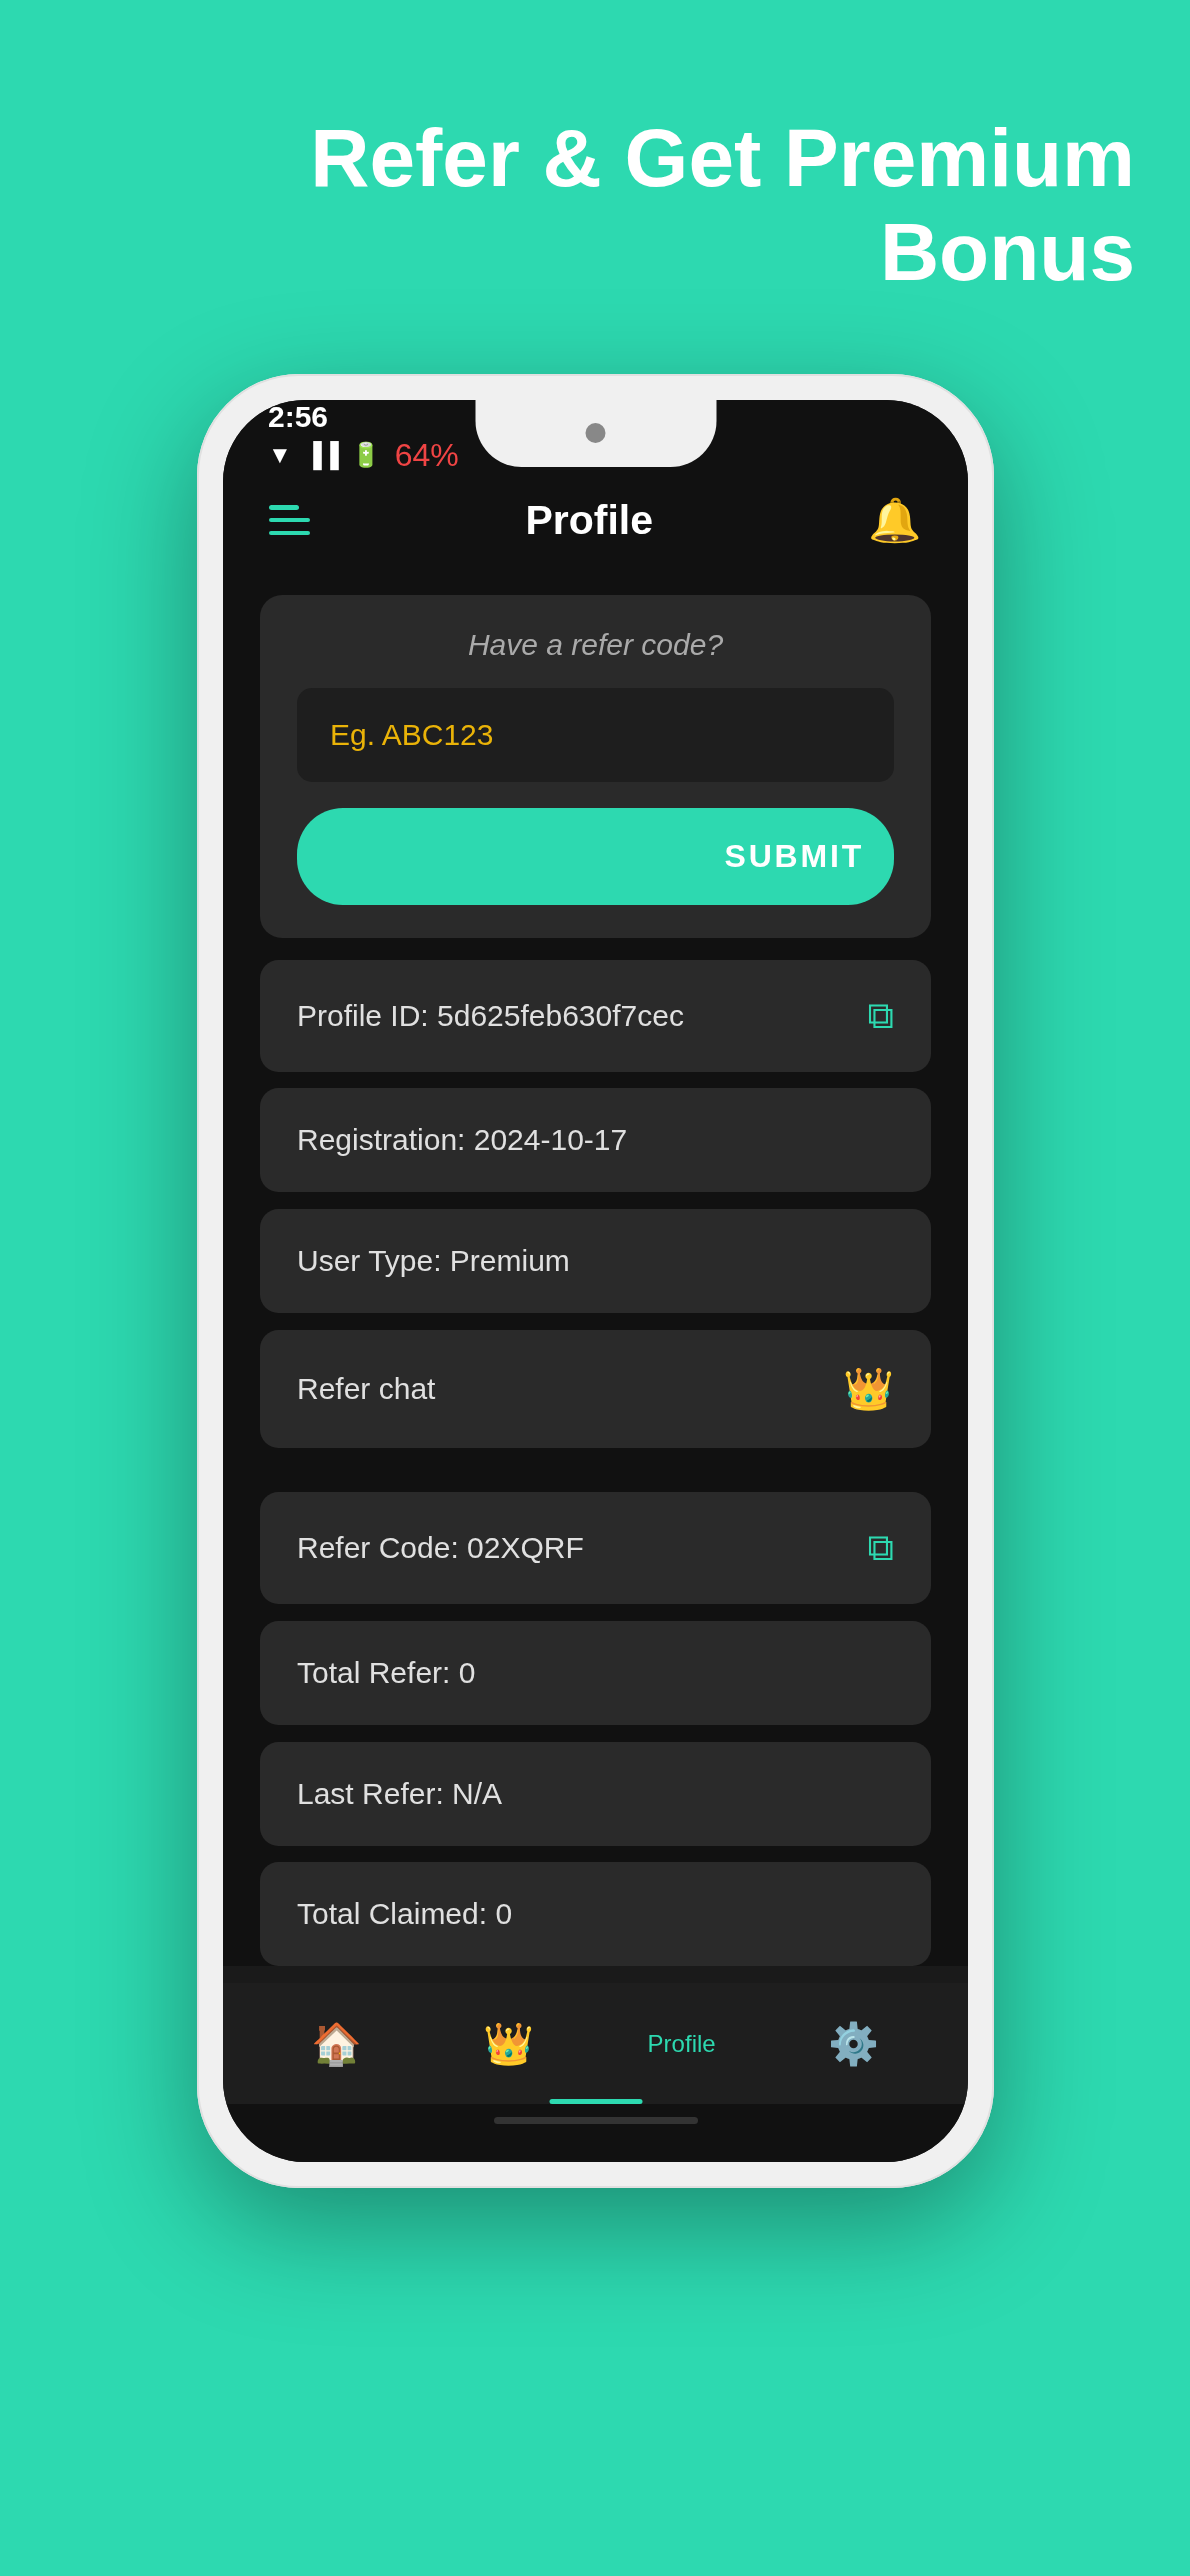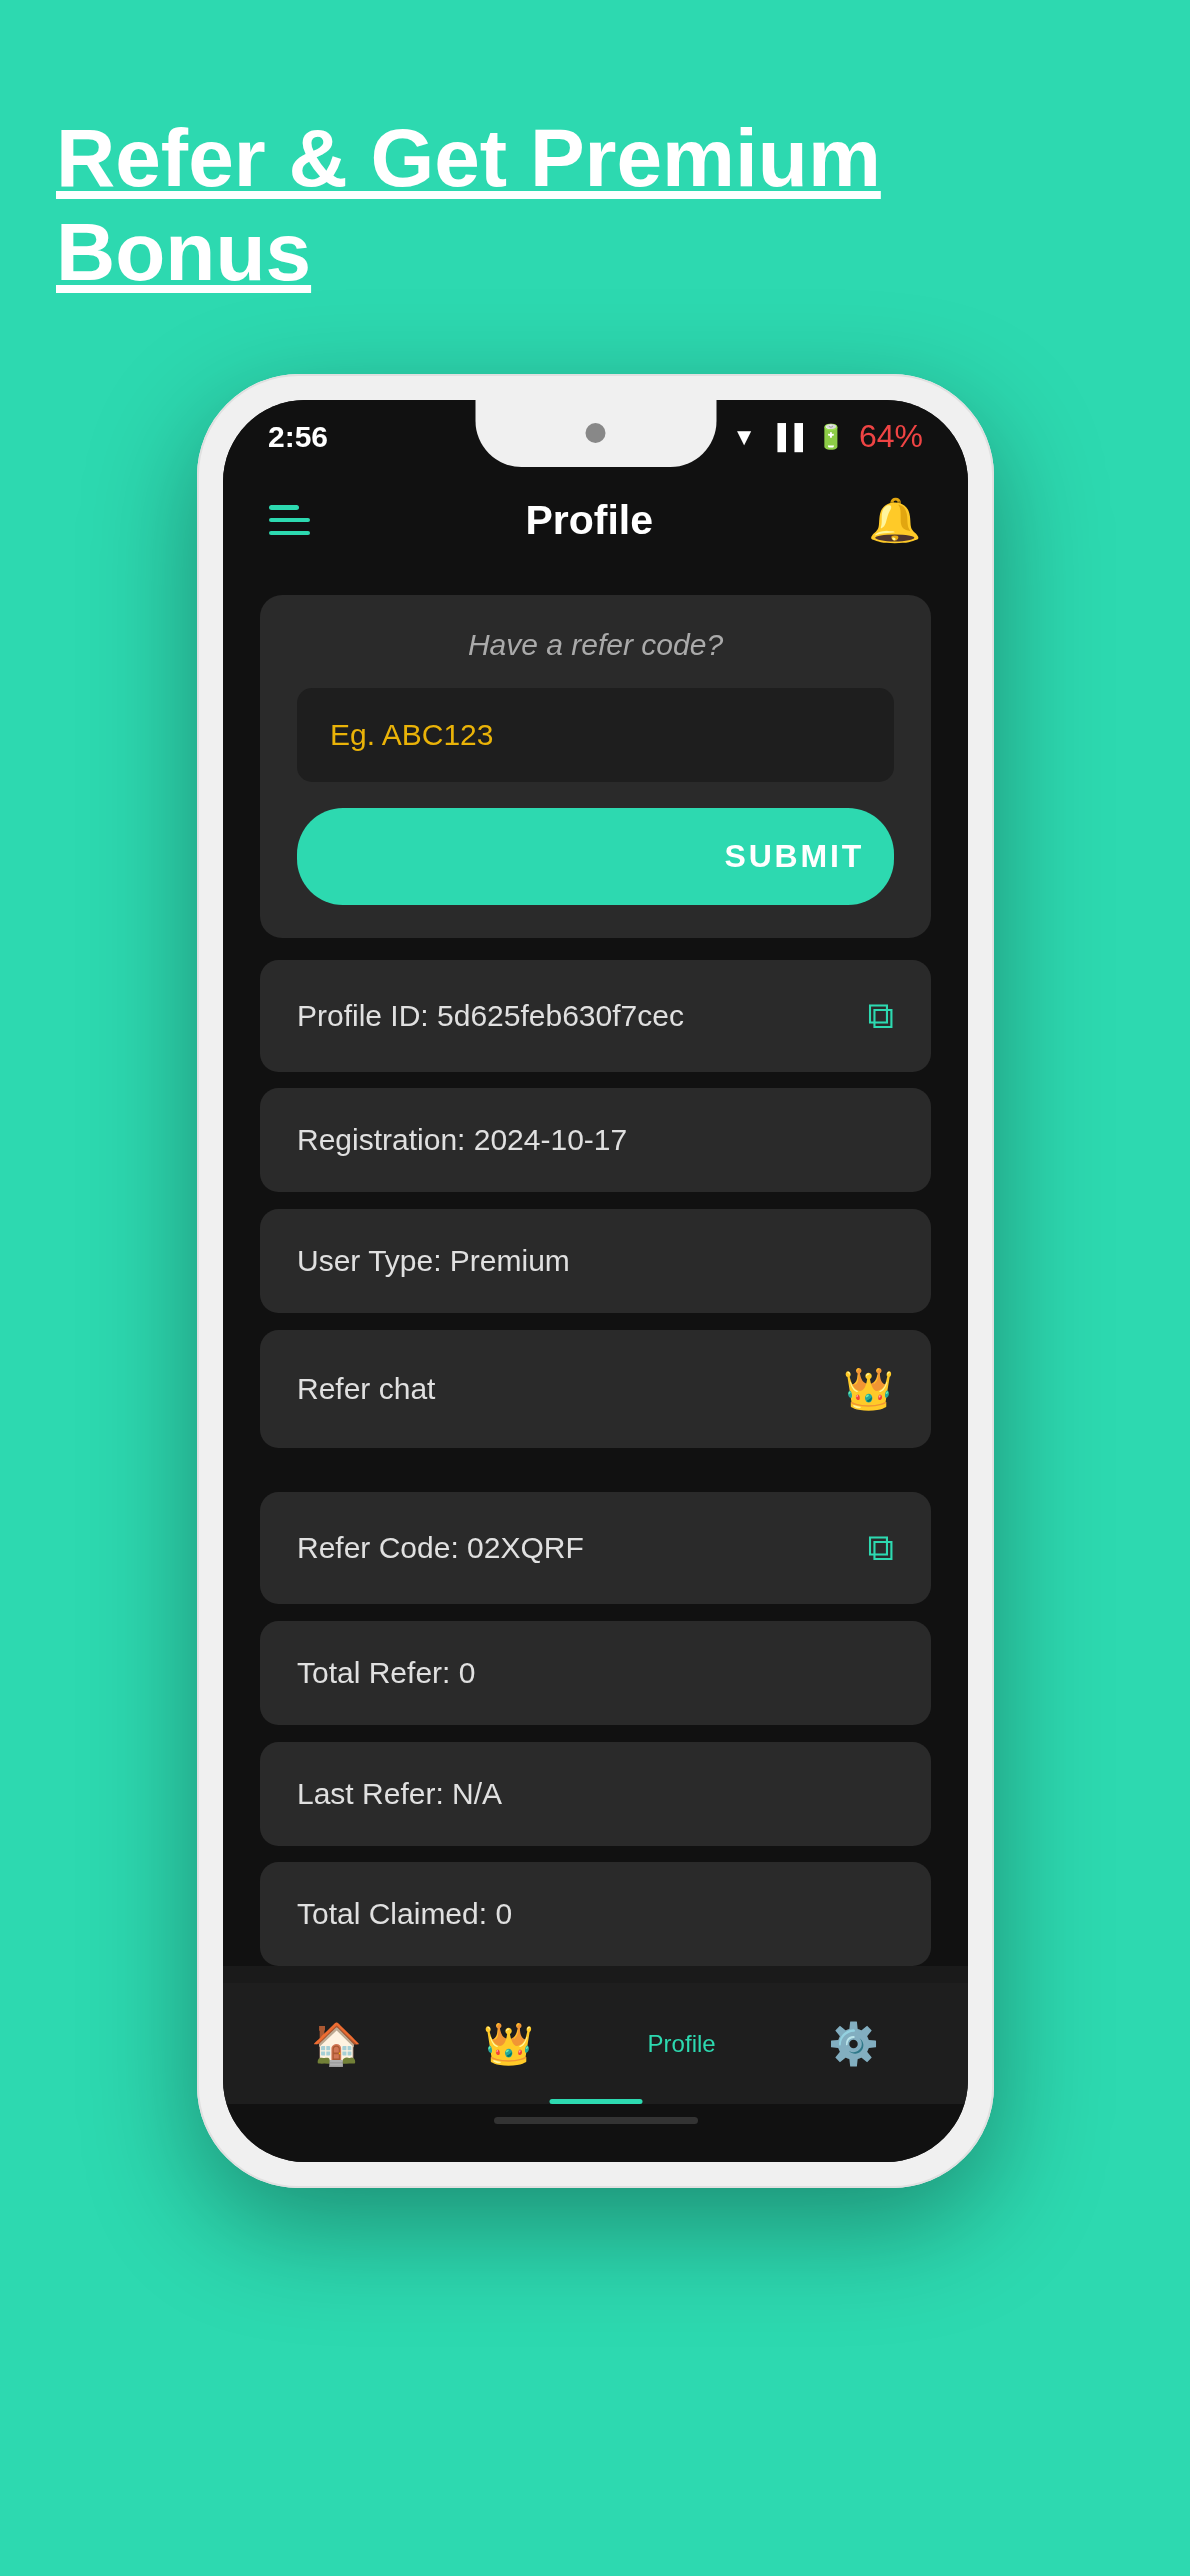--- a/index.html
+++ b/index.html
@@ -12,26 +12,25 @@
       display: flex;
       flex-direction: column;
       align-items: center;
       overflow: hidden;
     }
 
     .hero-title {
       color: white;
       font-size: 82px;
       font-weight: 700;
-      text-align: left;
+      text-align: right;
       margin-top: 111px;
       line-height: 1.15;
       padding: 0 56px;
       width: 100%;
-      text-decoration: underline;
     }
 
     .phone-wrapper {
       margin-top: 74px;
       width: 797px;
       background: #f0f0f0;
       border-radius: 102px;
       padding: 26px 26px 26px 26px;
       box-shadow: 0 37px 111px rgba(0,0,0,0.35), inset 0 0 0 1.9px #e0e0e0;
       position: relative;
@@ -43,24 +42,24 @@
       overflow: hidden;
       width: 100%;
       position: relative;
     }
 
     
     .phone-notch-bar {
       background: #111;
       height: 74px;
       display: flex;
-      align-items: center;
       justify-content: space-between;
       padding: 0 45px;
       position: relative;
+      flex-direction: column;
     }
 
     .notch-cutout {
       position: absolute;
       top: 0;
       left: 50%;
       transform: translateX(-50%);
       width: 241px;
       height: 67px;
       background: #f0f0f0;

